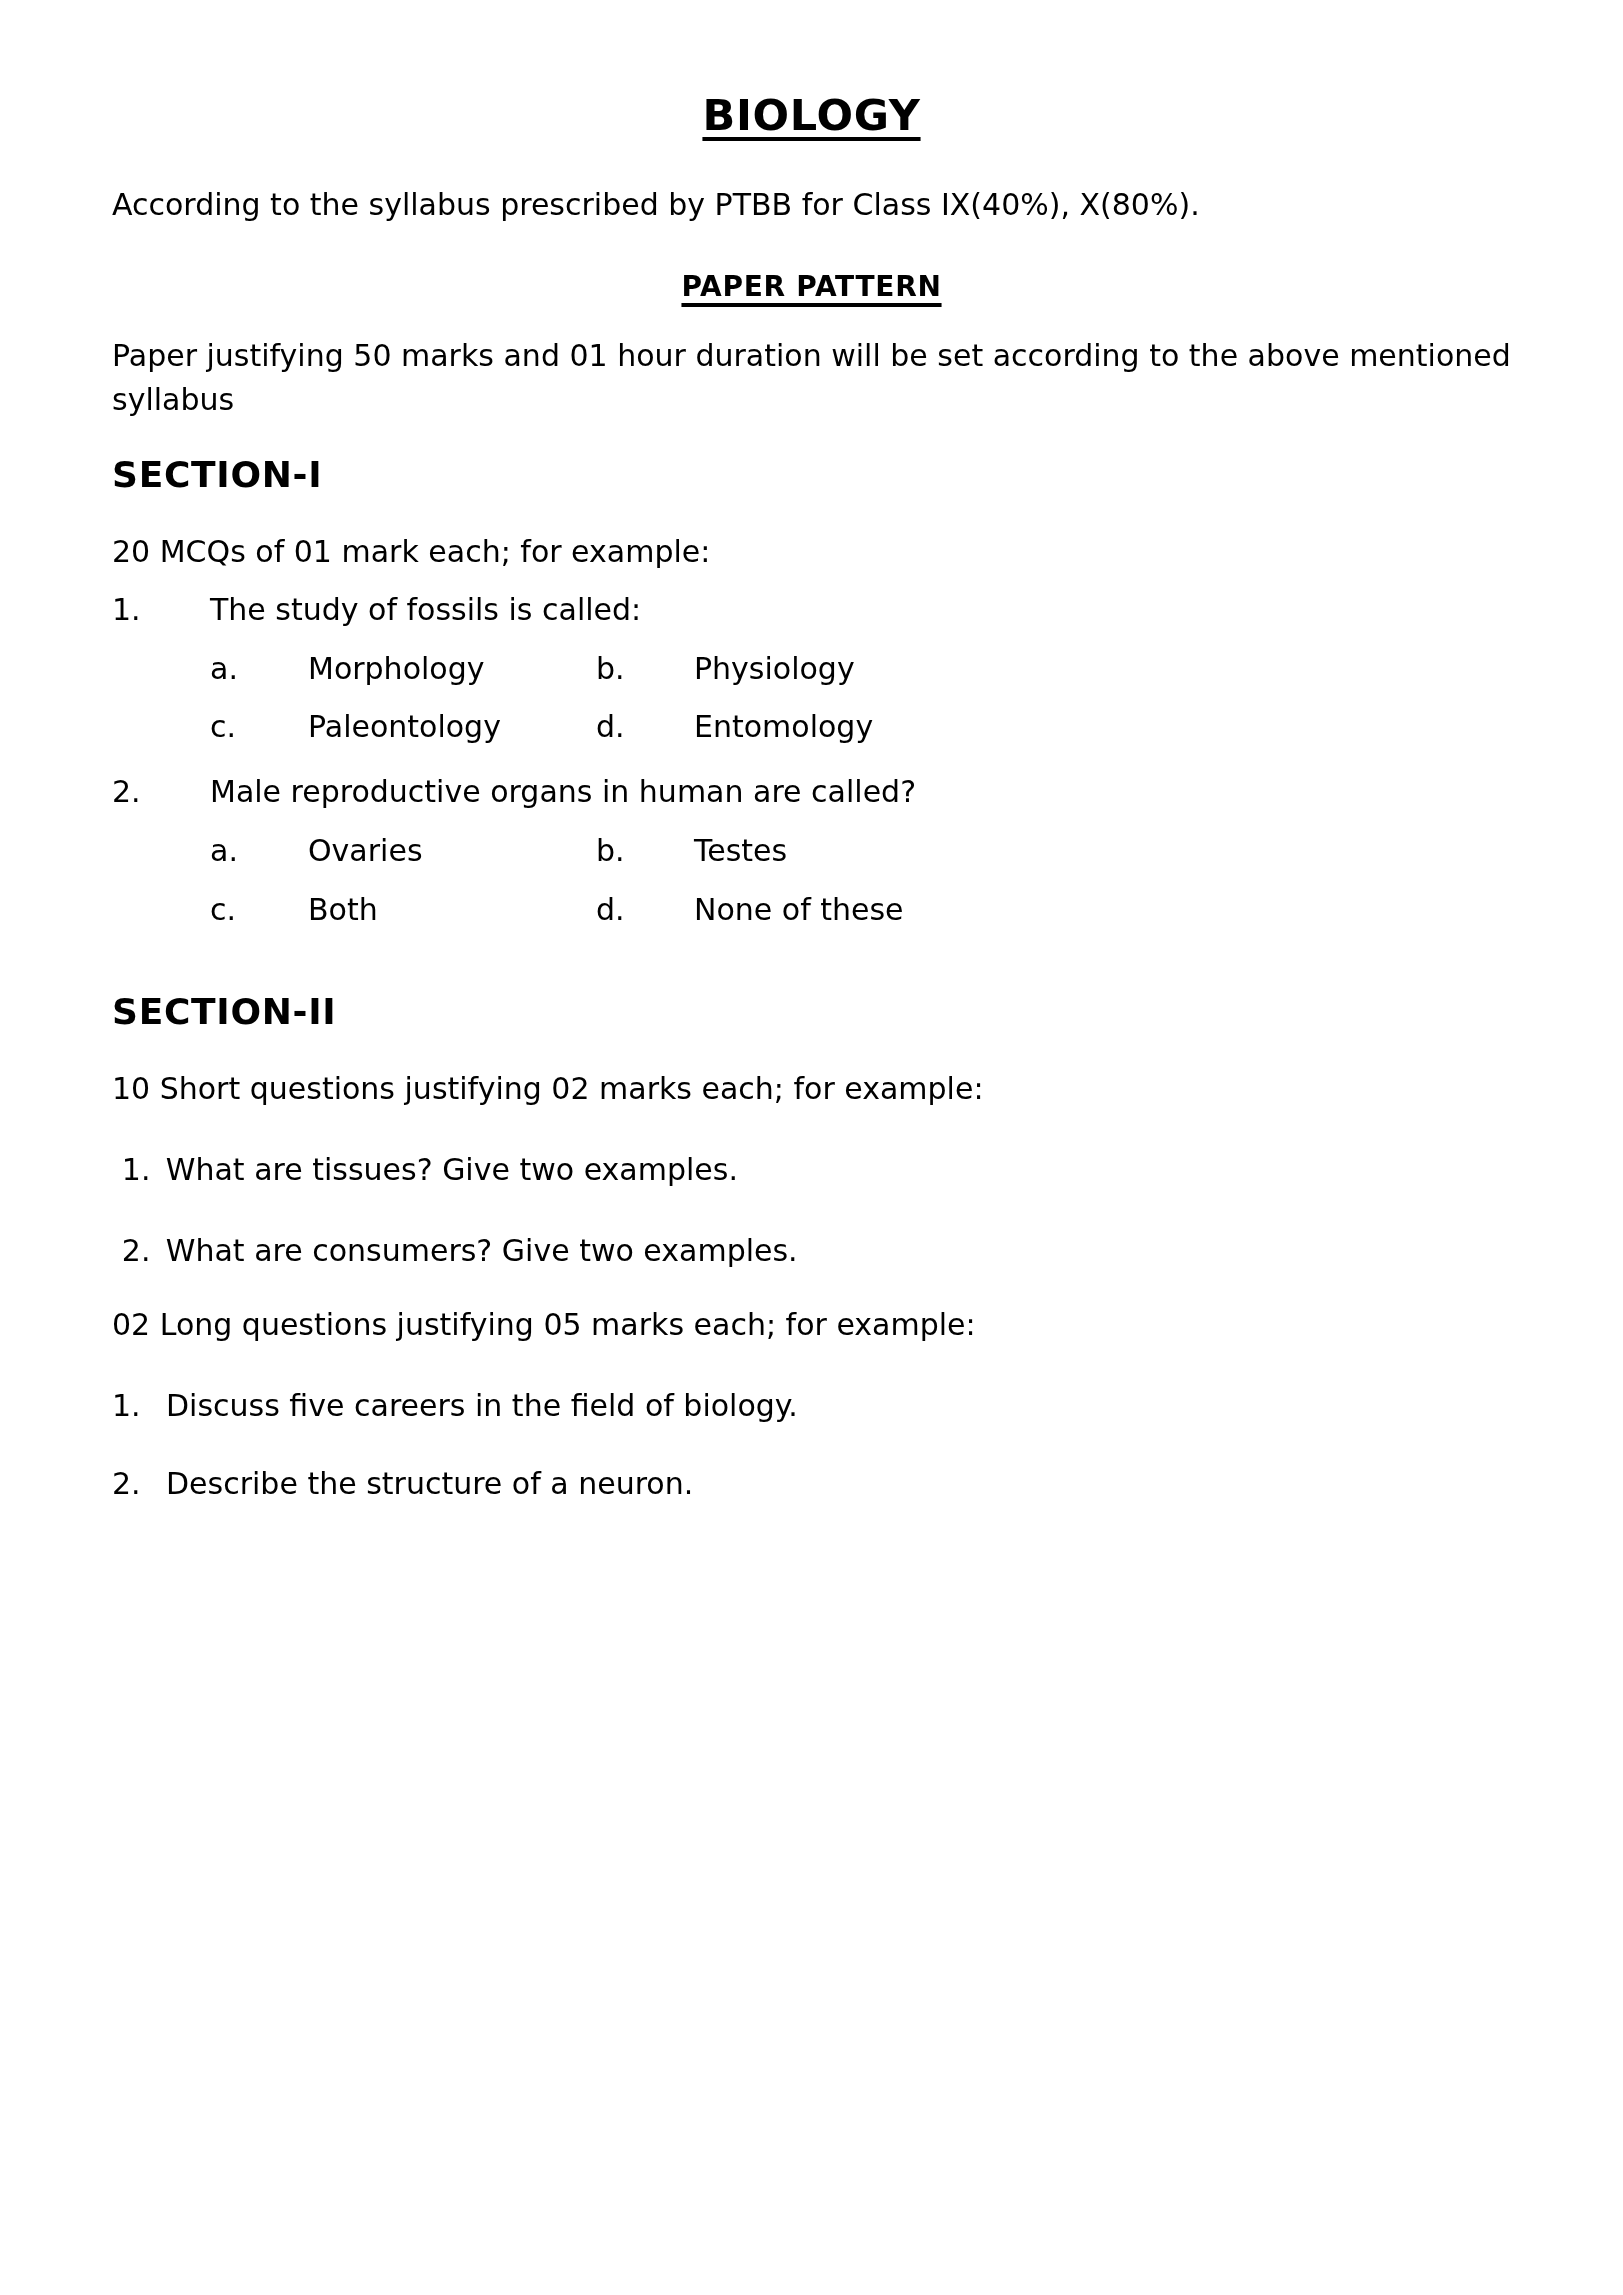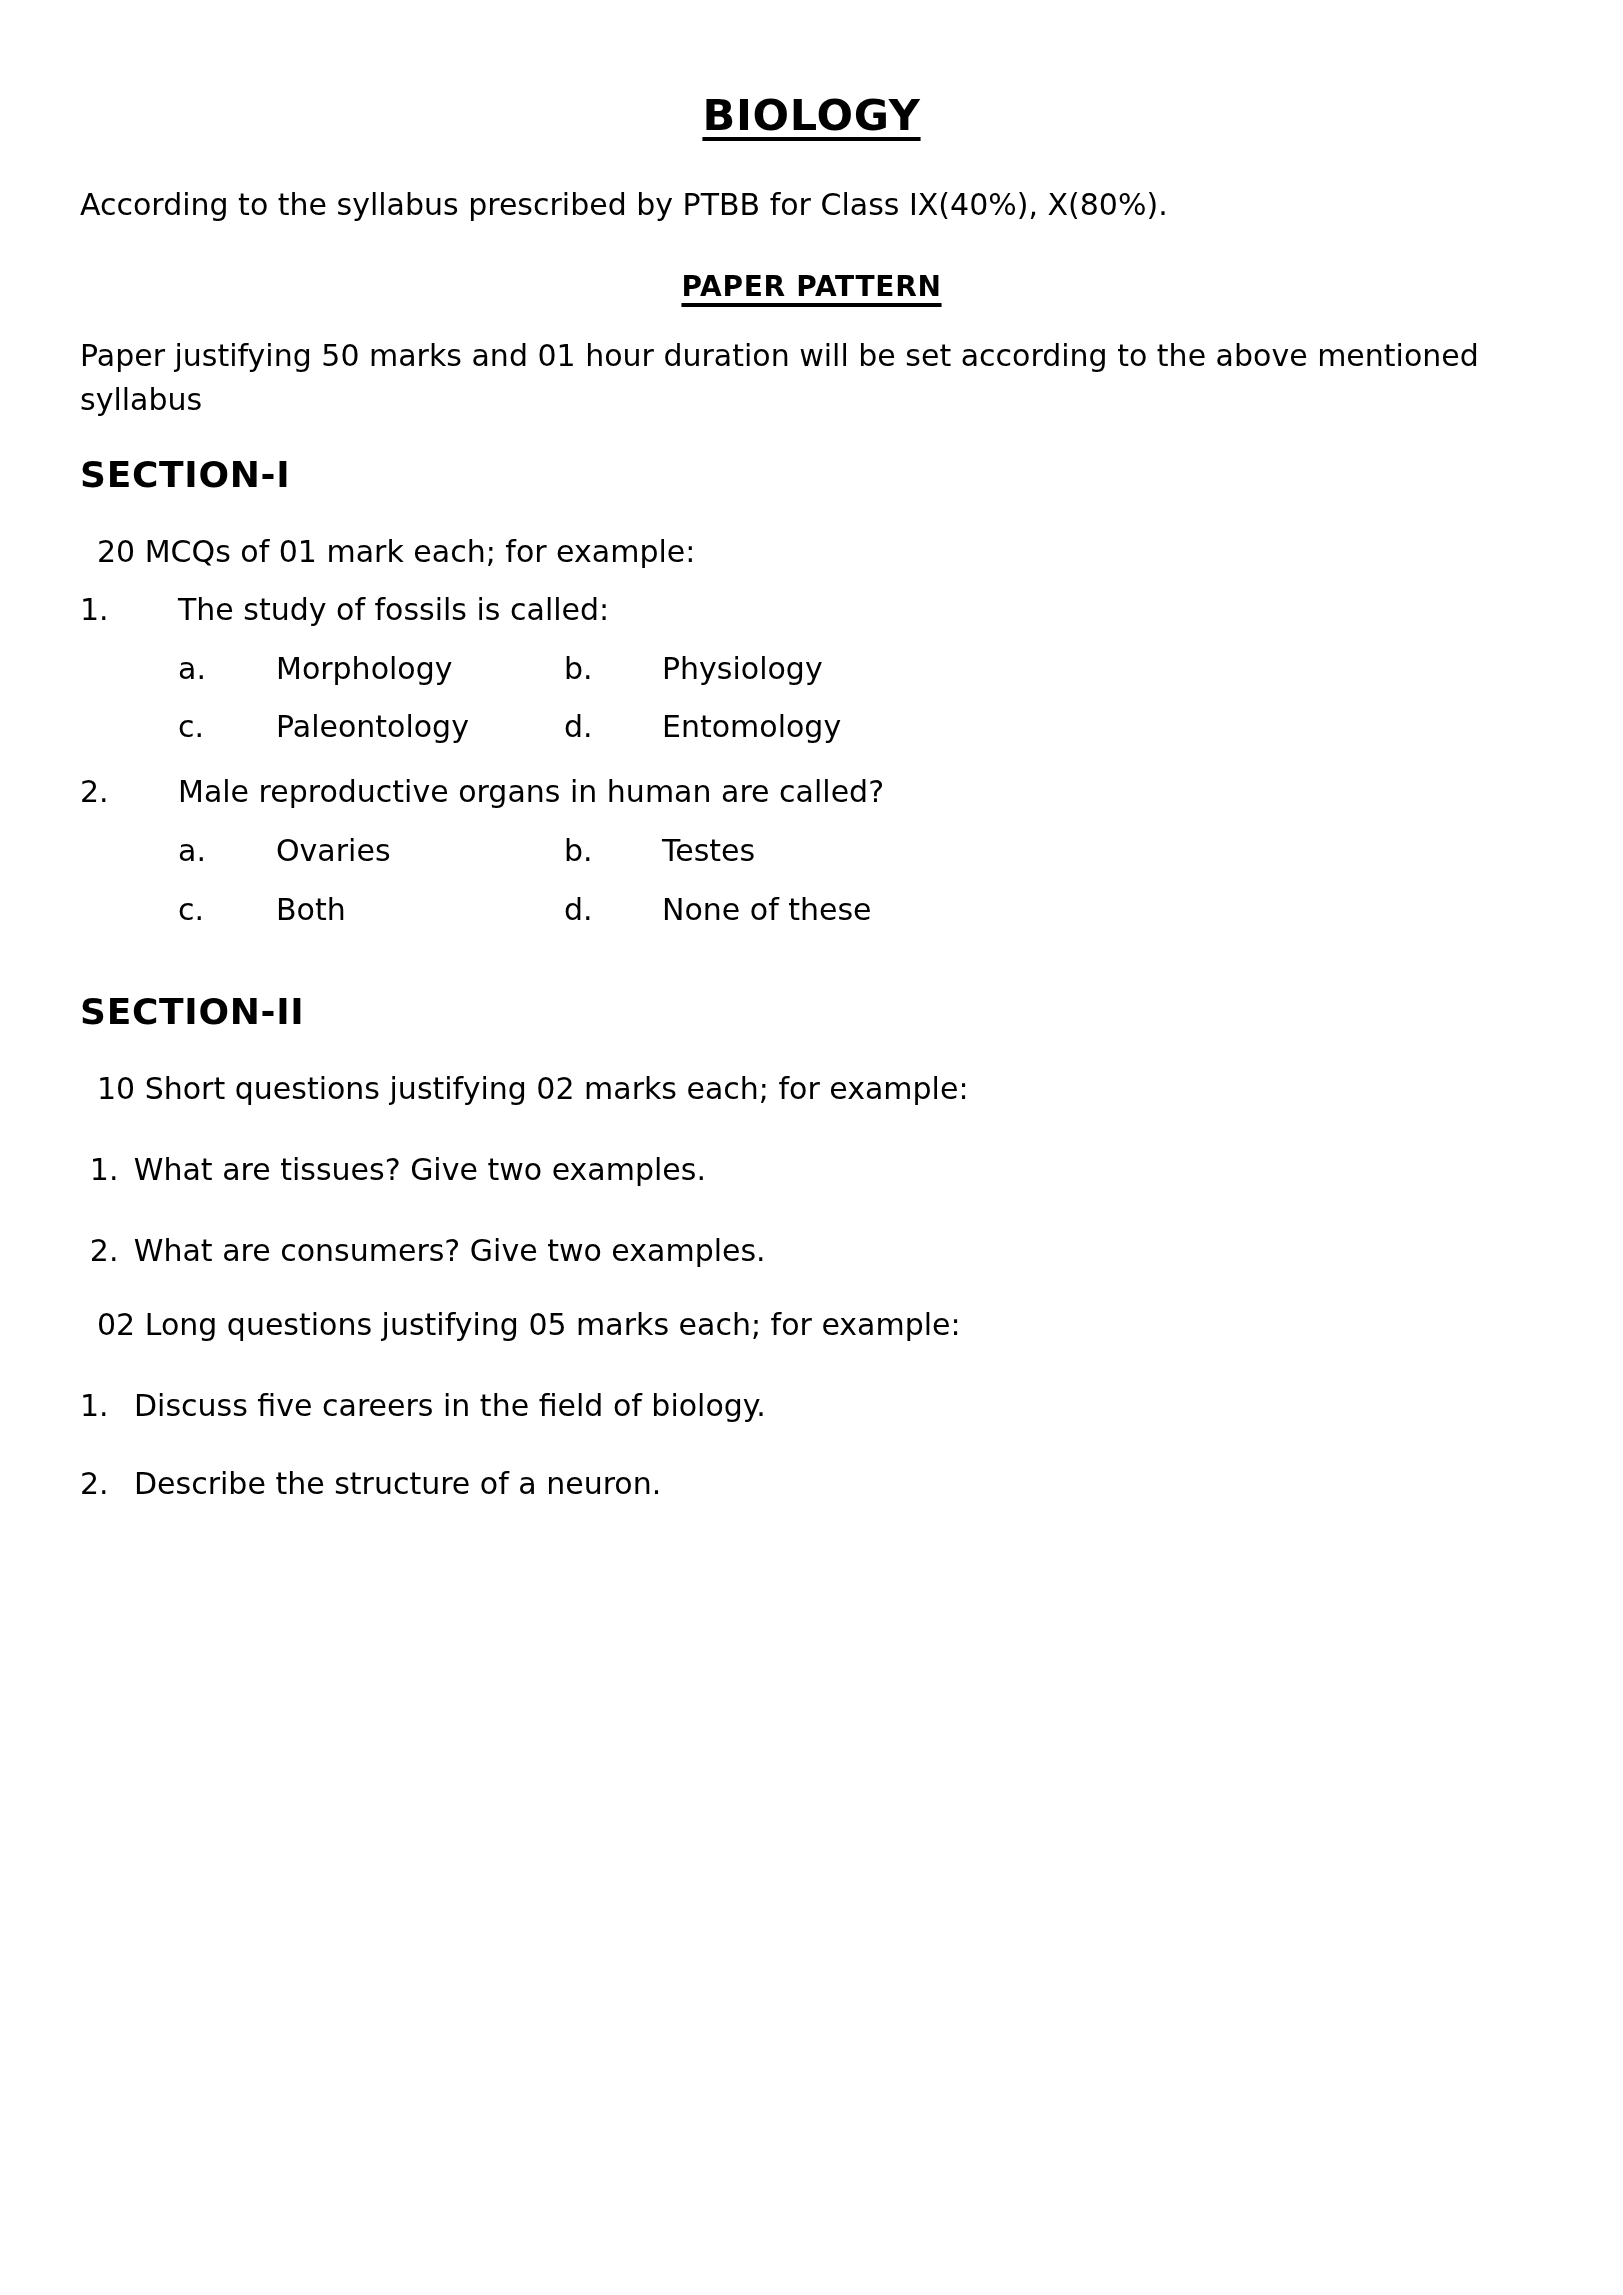--- a/index.html
+++ b/index.html
@@ -6,21 +6,21 @@
   body { background:#888; }
   .page {
     position:relative;
     width:1623px;
     height:2295px;
     margin:0 auto;
     background:#ffffff;
     color:#000000;
     font-family:"DejaVu Sans", "Liberation Sans", sans-serif;
     box-sizing:border-box;
-    padding:0 80px;
+    padding:0 112px;
     overflow:hidden;
   }
   .title {
     margin:0;
     margin-top:90px;
     font-size:43px;
     line-height:51px;
     font-weight:bold;
     text-align:center;
     text-decoration:underline;
@@ -56,21 +56,21 @@
     line-height:35px;
     white-space:nowrap;
   }
   .mt36 { margin-top:23.6px; }
   .mt46 { margin-top:30px; }
   .mt49 { margin-top:32px; }
   .mt60 { margin-top:39px; }
   .mt66 { margin-top:43px; }
   .mt69 { margin-top:64px; }
   .mt71 { margin-top:46px; }
-  .para.tight { line-height:35px;margin-left:17px; }
+  .para.tight { line-height:35px; }
   .qrow {
     display:grid;
     grid-template-columns:98px 1fr;
     font-size:30px;
     line-height:35px;
   }
   .opts {
     display:grid;
     grid-template-columns:98px 288px 98px 1fr;
     row-gap:23.6px;

